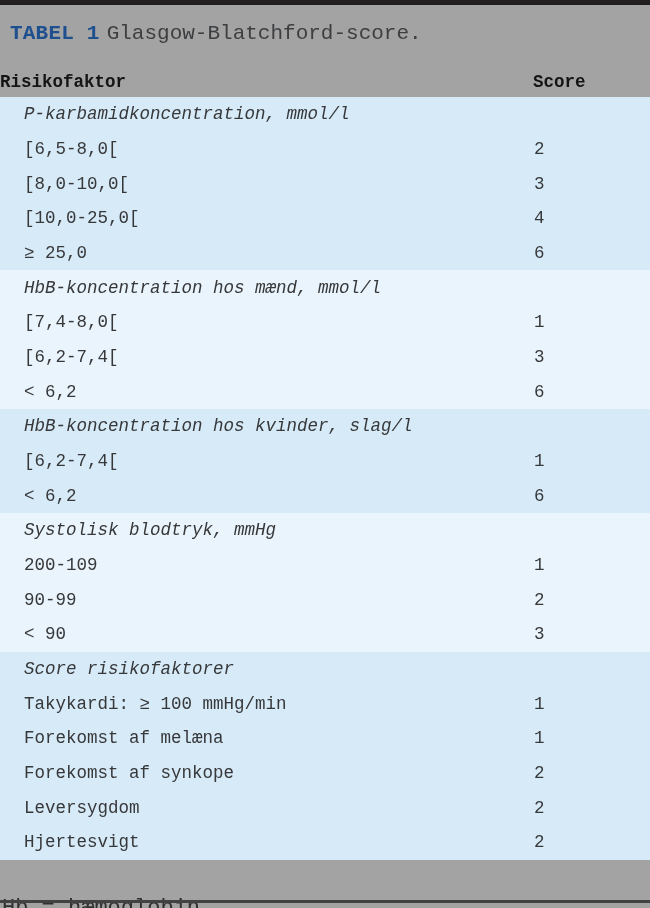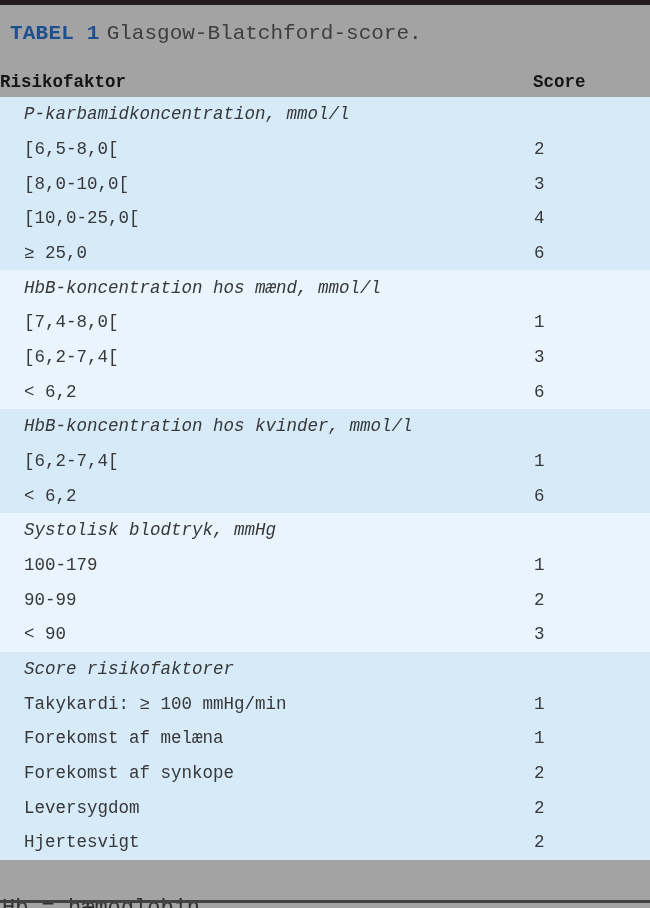--- a/index.html
+++ b/index.html
@@ -93,34 +93,34 @@
         <div class="row">
           <div class="cell label">[6,2-7,4[</div>
           <div class="cell score">3</div>
         </div>
         <div class="row">
           <div class="cell label">&lt; 6,2</div>
           <div class="cell score">6</div>
         </div>
       </div>
       <div class="section dark">
-        <div class="row section-header">HbB-koncentration hos kvinder, mmol/l</div>
+        <div class="row section-header">HbB-koncentration hos kvinder, slag/l</div>
         <div class="row">
           <div class="cell label">[6,2-7,4[</div>
           <div class="cell score">1</div>
         </div>
         <div class="row">
           <div class="cell label">&lt; 6,2</div>
           <div class="cell score">6</div>
         </div>
       </div>
       <div class="section light">
         <div class="row section-header">Systolisk blodtryk, mmHg</div>
         <div class="row">
-          <div class="cell label">100-179</div>
+          <div class="cell label">200-109</div>
           <div class="cell score">1</div>
         </div>
         <div class="row">
           <div class="cell label">90-99</div>
           <div class="cell score">2</div>
         </div>
         <div class="row">
           <div class="cell label">&lt; 90</div>
           <div class="cell score">3</div>
         </div>

